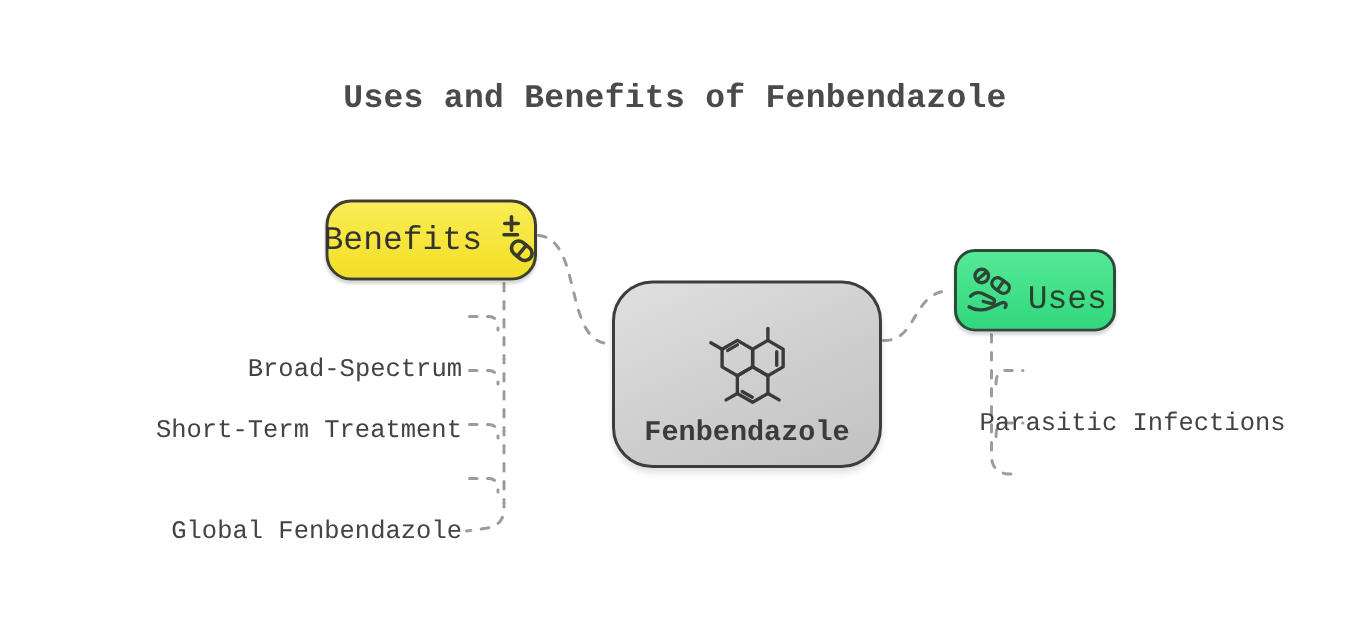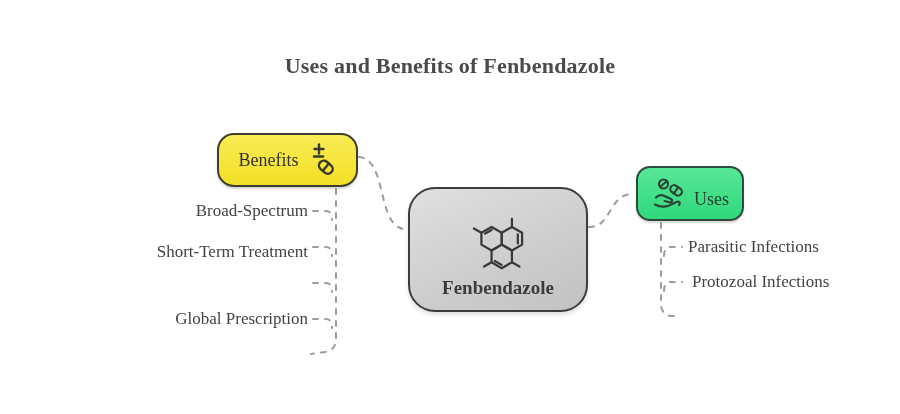--- a/index.html
+++ b/index.html
@@ -1,18 +1,18 @@
 <!DOCTYPE html>
 <html><head>
 <meta charset="utf-8">
 <style>
   html,body { margin:0; padding:0; background:#ffffff; }
   .stage {
     position:relative; width:900px; height:366px; background:#ffffff;
-    font-family:Liberation Serif, serif; overflow:hidden;
+    font-family:Liberation Mono, monospace; overflow:hidden;
   }
   .title {
     position:absolute; top:53px; left:0; width:100%;
     text-align:center; font-size:22px; font-weight:bold; color:#4a4a4a;
     letter-spacing:0.2px;
   }
   .connectors { position:absolute; inset:0; pointer-events:none; }
   .node {
     position:absolute; display:flex; align-items:center; justify-content:center;
     box-sizing:border-box;
@@ -29,29 +29,30 @@
     border:2.5px solid #2d4a3a; border-radius:14px; gap:7px;
     box-shadow:0 2px 2px rgba(0,0,0,0.16);
   }
   .node-center {
     left:408px; top:187px; width:180px; height:125px;
     background:linear-gradient(155deg,#e0e0e0 0%,#cecece 55%,#c2c2c2 100%);
     border:2.5px solid #3d3d3d; border-radius:27px;
     flex-direction:column; gap:4px; padding-top:12px;
     box-shadow:0 3px 4px rgba(0,0,0,0.12);
   }
-  .node-label { font-size:18px; color:#333333; white-space:nowrap; }
+  .node-label { font-size:22px; color:#333333; white-space:nowrap; }
   .node-label.uses { color:#27422f;margin-top:12px; }
   .center-label { font-size:19px; font-weight:bold; color:#3b3b3b; white-space:nowrap; }
   .item {
     position:absolute; font-size:17px; color:#434343; white-space:nowrap;
     transform:translateY(-50%);
+    margin-top:36px;
   }
   .item.left  { right:592px; text-align:right; }
-  .item.right { left:688px; }
+  .item.right { left:653px; }
   .icon-svg { display:block; }
 </style>
 </head>
 <body>
 
 <div class="stage">
 
   <div class="title">Uses and Benefits of Fenbendazole</div>
 
   <svg class="connectors" width="900" height="414" viewBox="0 0 900 414">
@@ -119,18 +120,17 @@
         <path d="M51.5,18 V26.5"></path>
         <path d="M21,17.2 L27,13.8"></path>
         <path d="M30,42.8 L36.3,46.4"></path>
       </svg>
     </span>
     <span class="center-label">Fenbendazole</span>
   </div>
 
   <div class="item left" style="top:211px">Broad-Spectrum</div>
   <div class="item left" style="top:252px">Short-Term Treatment</div>
-  <div class="item left" style="top:319px">Global Prescription</div>
+  <div class="item left" style="top:319px">Global Fenbendazole</div>
 
   <div class="item right" style="top:247px">Parasitic Infections</div>
-  <div class="item right" style="top:282px; left:692px">Protozoal Infections</div>
 
 </div>
 
 </body></html>

